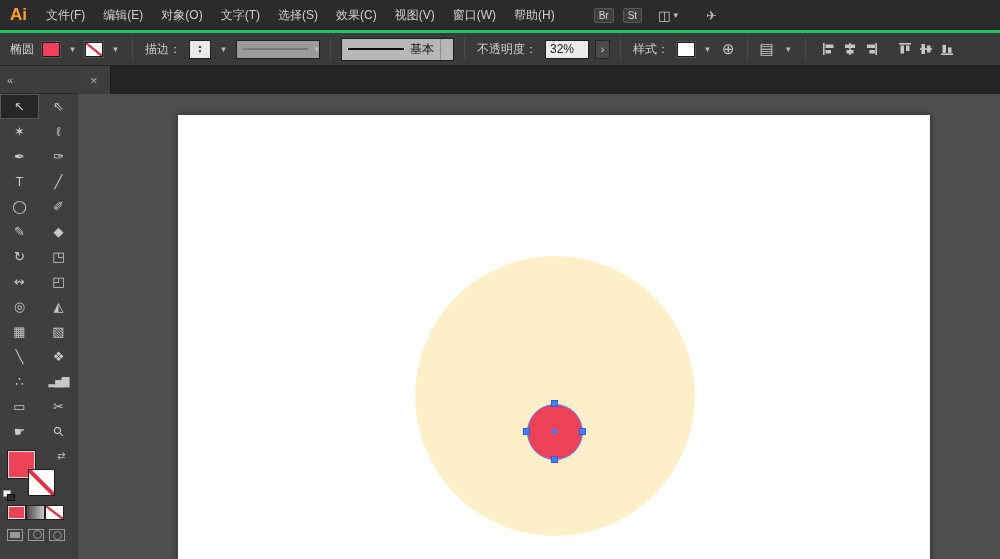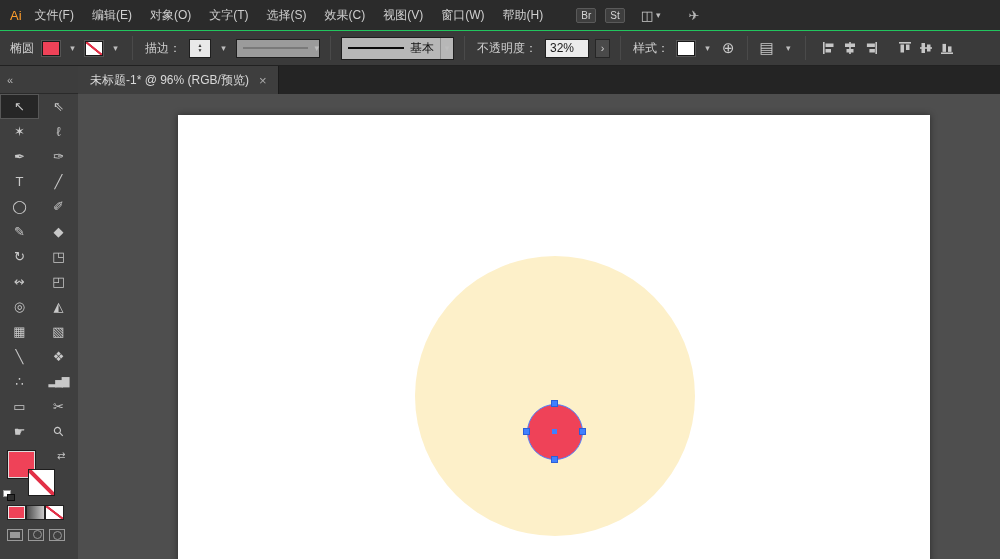--- a/index.html
+++ b/index.html
@@ -1,28 +1,28 @@
 <!DOCTYPE html>
 <html><head>
 <meta charset="utf-8">
 <style>
   *{margin:0;padding:0;box-sizing:border-box}
   html,body{width:1000px;height:559px;overflow:hidden;background:#4e4e4e;
     font-family:"Liberation Sans","DejaVu Sans",sans-serif;-webkit-font-smoothing:antialiased}
   
   .menubar{height:30px;background:#2b2b2b;display:flex;align-items:center;color:#cfcfcf;font-size:12px;padding-left:8px}
-  .ai-logo{color:#ff9e2c;font-weight:normal;font-size:13px;margin:0 4px 0 2px}
+  .ai-logo{color:#ff9e2c;font-weight:bold;font-size:17px;margin:0 10px 0 2px}
   .menu-item{padding:16px 9px;line-height:30px;cursor:default;white-space:nowrap}
-  .mb-badges{display:flex;align-items:center;margin-left:24px;gap:9px}
+  .mb-badges{display:flex;align-items:center;margin-left:30px;gap:9px}
   .badge{background:#3e3e3e;border:1px solid #5a5a5a;border-radius:2px;font-size:10px;padding:1px 4px;color:#d6d6d6}
   .ws-switch{display:flex;align-items:center;gap:3px;margin-left:16px;color:#c9c9c9;font-size:13px}
   .chev{font-size:9px;color:#bdbdbd;line-height:1}
   .plane{margin-left:28px;color:#b9b9b9;font-size:13px}
   
-  .control-bar{height:36px;background:#3a3a3a;border-top:1px solid #22c55e;border-bottom:1px solid #212121;
+  .control-bar{height:36px;background:#3a3a3a;border-top:3px solid #22c55e;border-bottom:1px solid #212121;
     display:flex;align-items:center;color:#cfcfcf;font-size:12px;padding:0 8px;gap:6px}
   .cb-label{white-space:nowrap;margin:0 2px}
   .vsep{width:1px;height:24px;background:#2a2a2a;border-right:1px solid #4a4a4a;margin:0 4px}
   .swatch{width:18px;height:15px;border:1px solid #191919;box-shadow:0 0 0 1px #555}
   .swatch.fill{background:#ef4258}
   .swatch.none{background:linear-gradient(to top right,#fff 43%,#e23047 46%,#e23047 54%,#fff 57%)}
   .swatch.empty{background:#fff}
   .dropbtn{width:13px;height:18px;display:flex;align-items:center;justify-content:center;cursor:default}
   .stepper{width:22px;height:19px;background:#e9e9e9;border:1px solid #1e1e1e;display:flex;flex-direction:column;
     align-items:center;justify-content:center;color:#333}
@@ -200,21 +200,20 @@
       </svg>
   </span>
 </div>
 
 <div class="tabrow">
   <div class="tool-head">
     <span>«</span>
   </div>
   <div class="tabstrip">
     <div class="tab">
-      <span>未标题-1* @ 96% (RGB/预览)</span>
       <span class="tab-close">×</span>
     </div>
   </div>
 </div>
 
 <div class="workspace">
 
   <div class="toolbar">
     <div class="tools">
       <span class="tool selected">↖</span>

